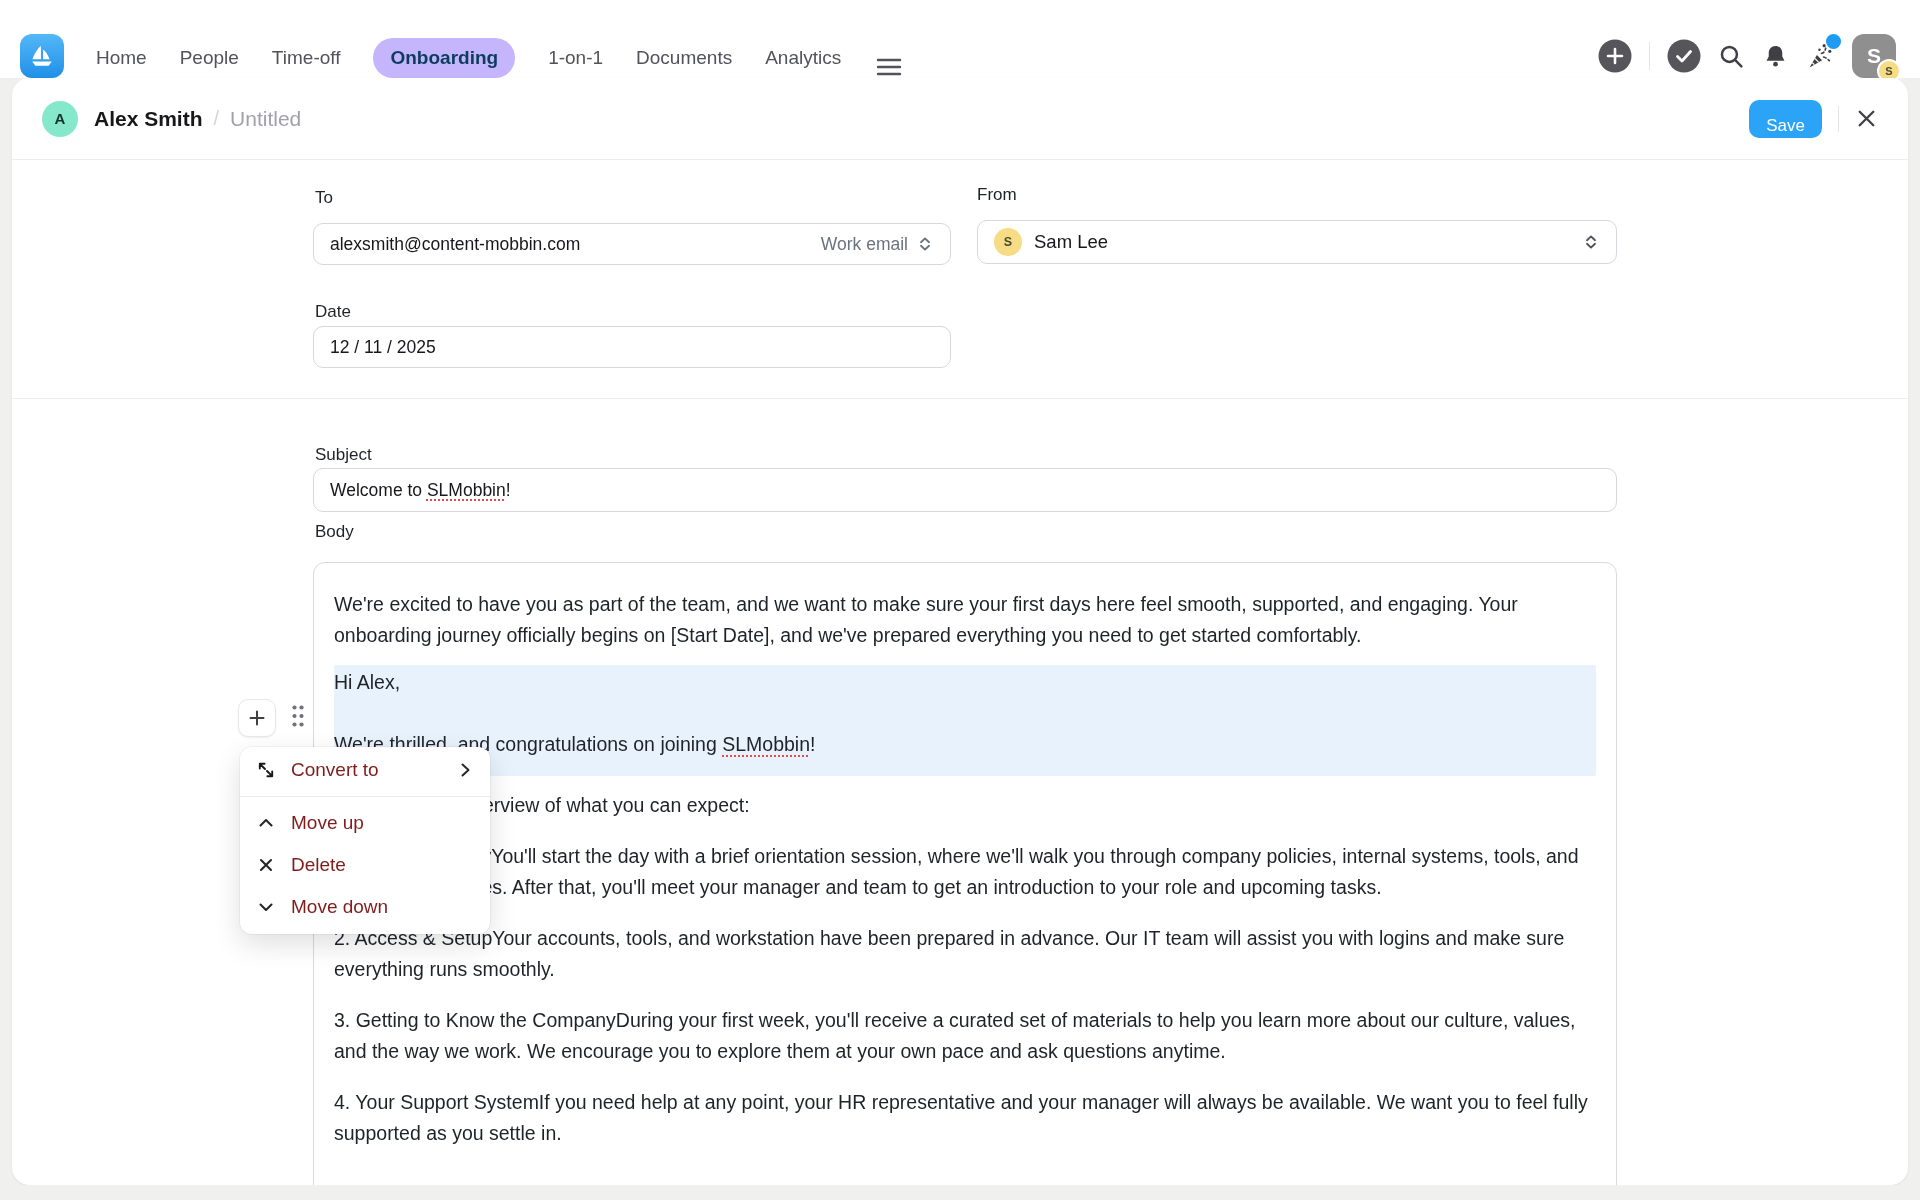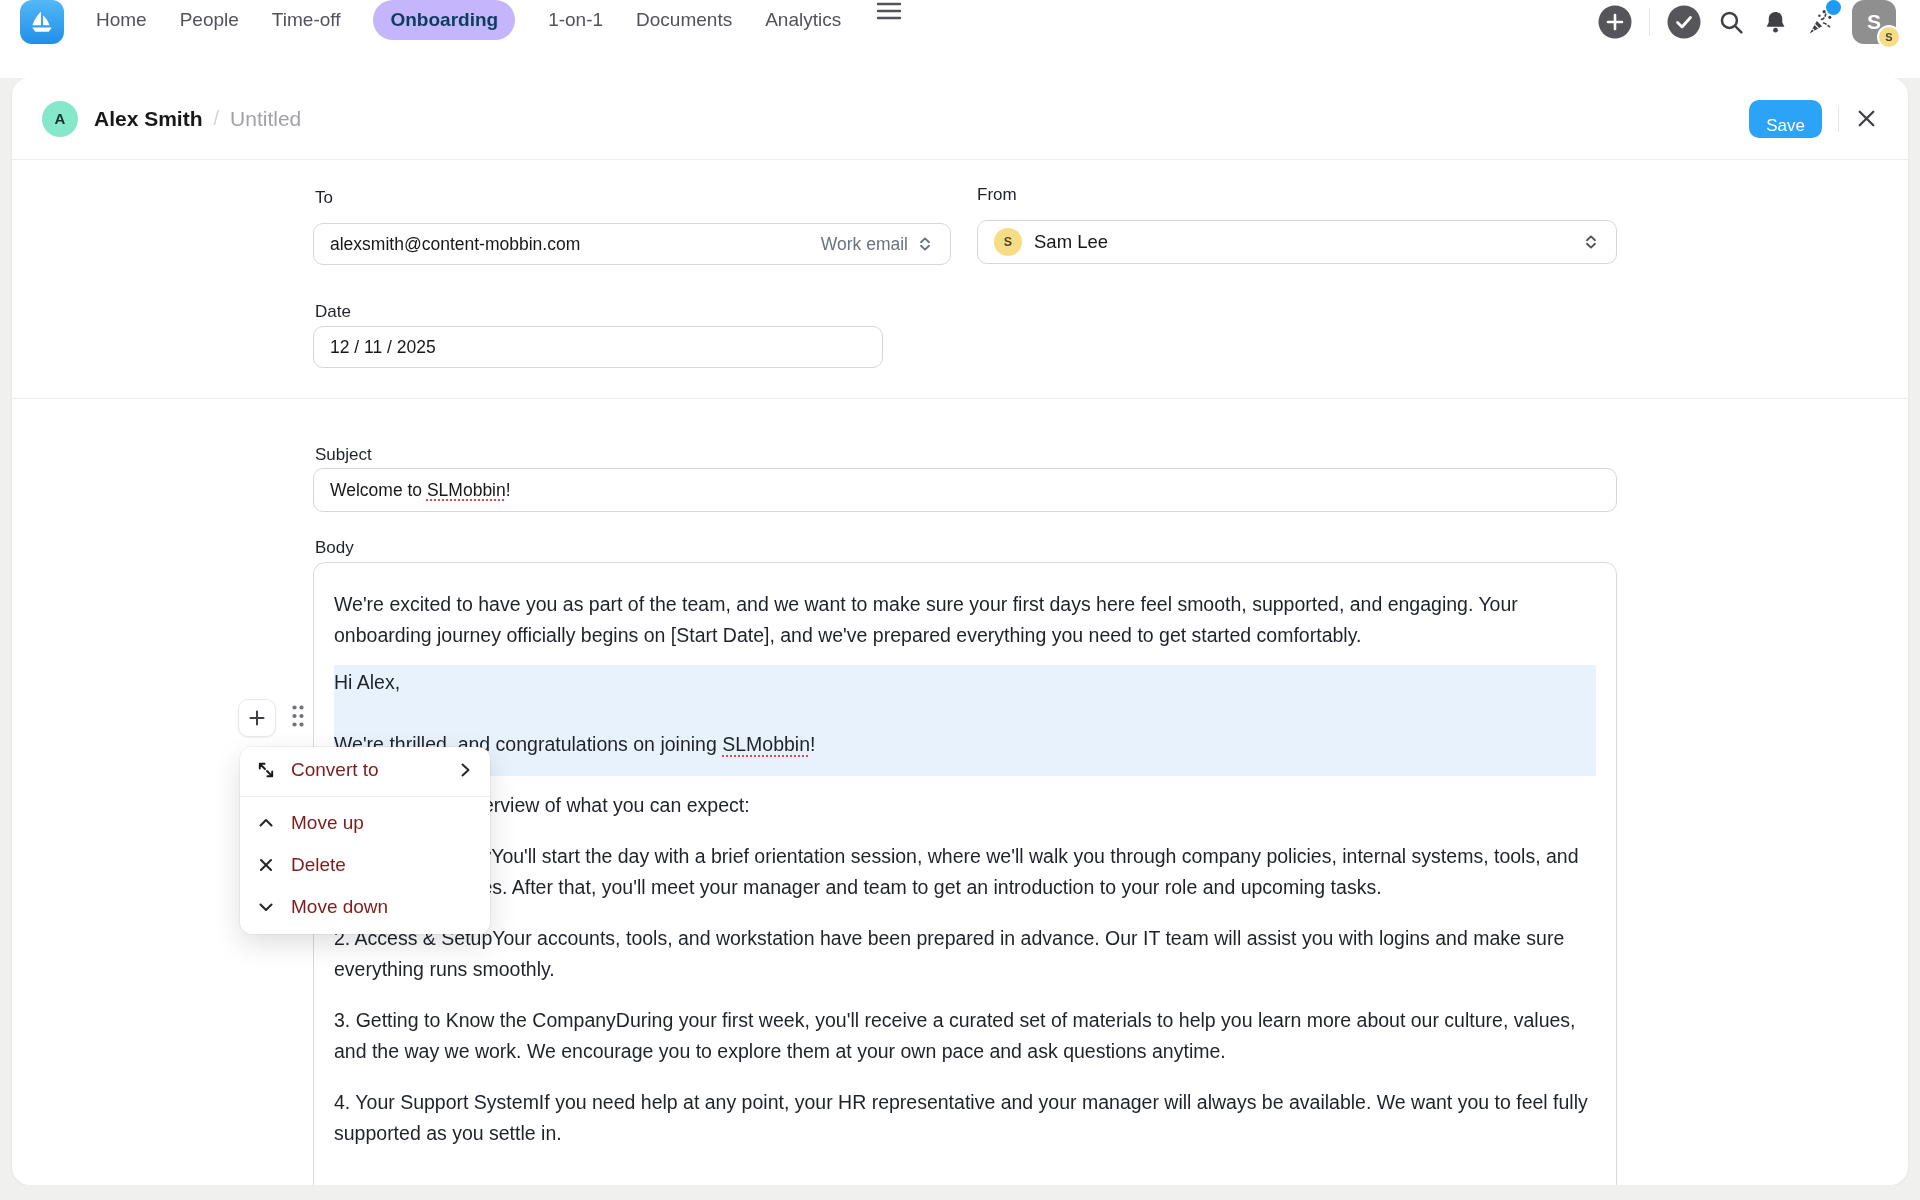--- a/index.html
+++ b/index.html
@@ -9,21 +9,21 @@
     background:#f0f0ee;
     position:relative;
     overflow:hidden;
     color:#18181b;
   }
   svg { display:block; }
 
   
   .topbar {
     position:absolute; left:0; top:0; width:1920px; height:78px;
-    background:#ffffff; display:flex; align-items:flex-start; padding:0 24px 0 20px;
+    background:#ffffff; display:flex; align-items:flex-end; padding:0 24px 0 20px;
   }
   .logo {
     width:44px; height:44px; border-radius:12px;
     background:linear-gradient(180deg,#54b8f7,#1f8fe8);
     display:flex; align-items:center; justify-content:center;
     cursor:pointer; flex:0 0 auto;
   }
   .nav { display:flex; align-items:center; margin-left:32px; gap:33px; }
   .nav-item {
     font-size:19px; color:#52525b; font-weight:500; cursor:pointer; white-space:nowrap;
@@ -269,32 +269,32 @@
     <span class="input-suffix">
       <span>
         <svg width="18" height="18" viewBox="0 0 18 18" fill="none" stroke="#52525b" stroke-width="1.9" stroke-linecap="round" stroke-linejoin="round">
           <path d="M5 7.2 L9 3.4 L13 7.2 M5 10.8 L9 14.6 L13 10.8"></path>
         </svg>
       </span>
     </span>
   </div>
 
   <label class="field-label" style="left:303px; top:224px;">Date</label>
-  <div class="input-box" style="left:301px; top:248px; width:570px; height:42px;">
+  <div class="input-box" style="left:301px; top:248px; width:638px; height:42px;">
     <span class="input-text">12 / 11 / 2025</span>
   </div>
 
   <div class="divider-2"></div>
 
   <label class="field-label" style="left:303px; top:367px;">Subject</label>
   <div class="input-box" style="left:301px; top:390px; width:1304px; height:44px;">
     <span class="input-text"><span>Welcome to </span><span class="misspell">SLMobbin</span><span>!</span></span>
   </div>
 
-  <label class="field-label" style="left:303px; top:460px;">Body</label>
+  <label class="field-label" style="left:303px; top:444px;">Body</label>
   <div class="body-box">
     <p class="block tight">We're excited to have you as part of the team, and we want to make sure your first days here feel smooth, supported, and engaging. Your onboarding journey officially begins on [Start Date], and we've prepared everything you need to get started comfortably.</p>
     <div class="block tight selected">
       <span>Hi Alex,</span><br><br>
       <span>We're thrilled, and congratulations on joining </span><span class="misspell">SLMobbin</span><span>!</span>
     </div>
     <p class="block">Here's a quick overview of what you can expect:</p>
     <p class="block">1. Orientation DayYou'll start the day with a brief orientation session, where we'll walk you through company policies, internal systems, tools, and essential resources. After that, you'll meet your manager and team to get an introduction to your role and upcoming tasks.</p>
     <p class="block">2. Access &amp; SetupYour accounts, tools, and workstation have been prepared in advance. Our IT team will assist you with logins and make sure everything runs smoothly.</p>
     <p class="block">3. Getting to Know the CompanyDuring your first week, you'll receive a curated set of materials to help you learn more about our culture, values, and the way we work. We encourage you to explore them at your own pace and ask questions anytime.</p>

